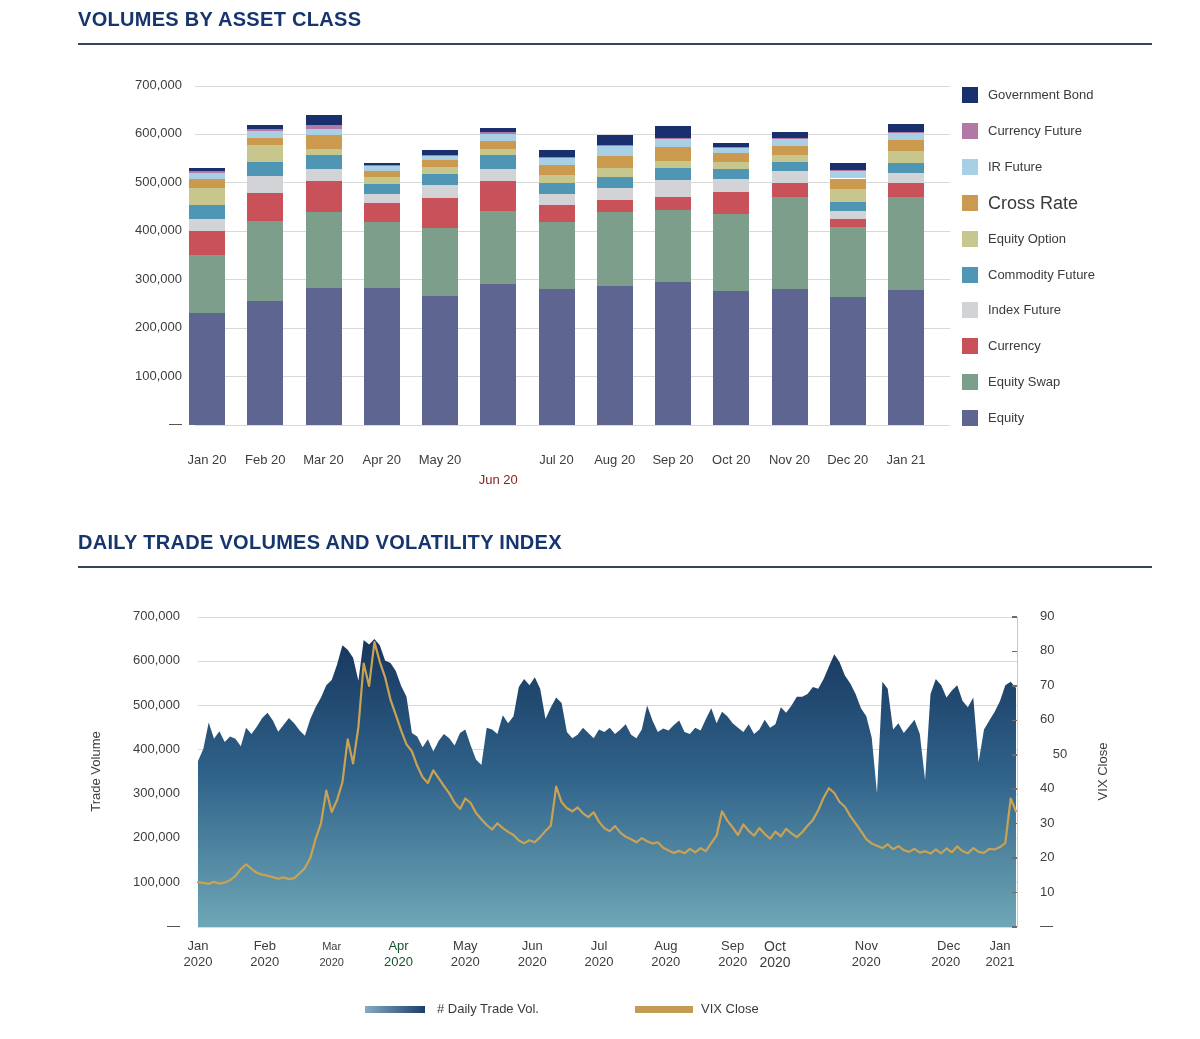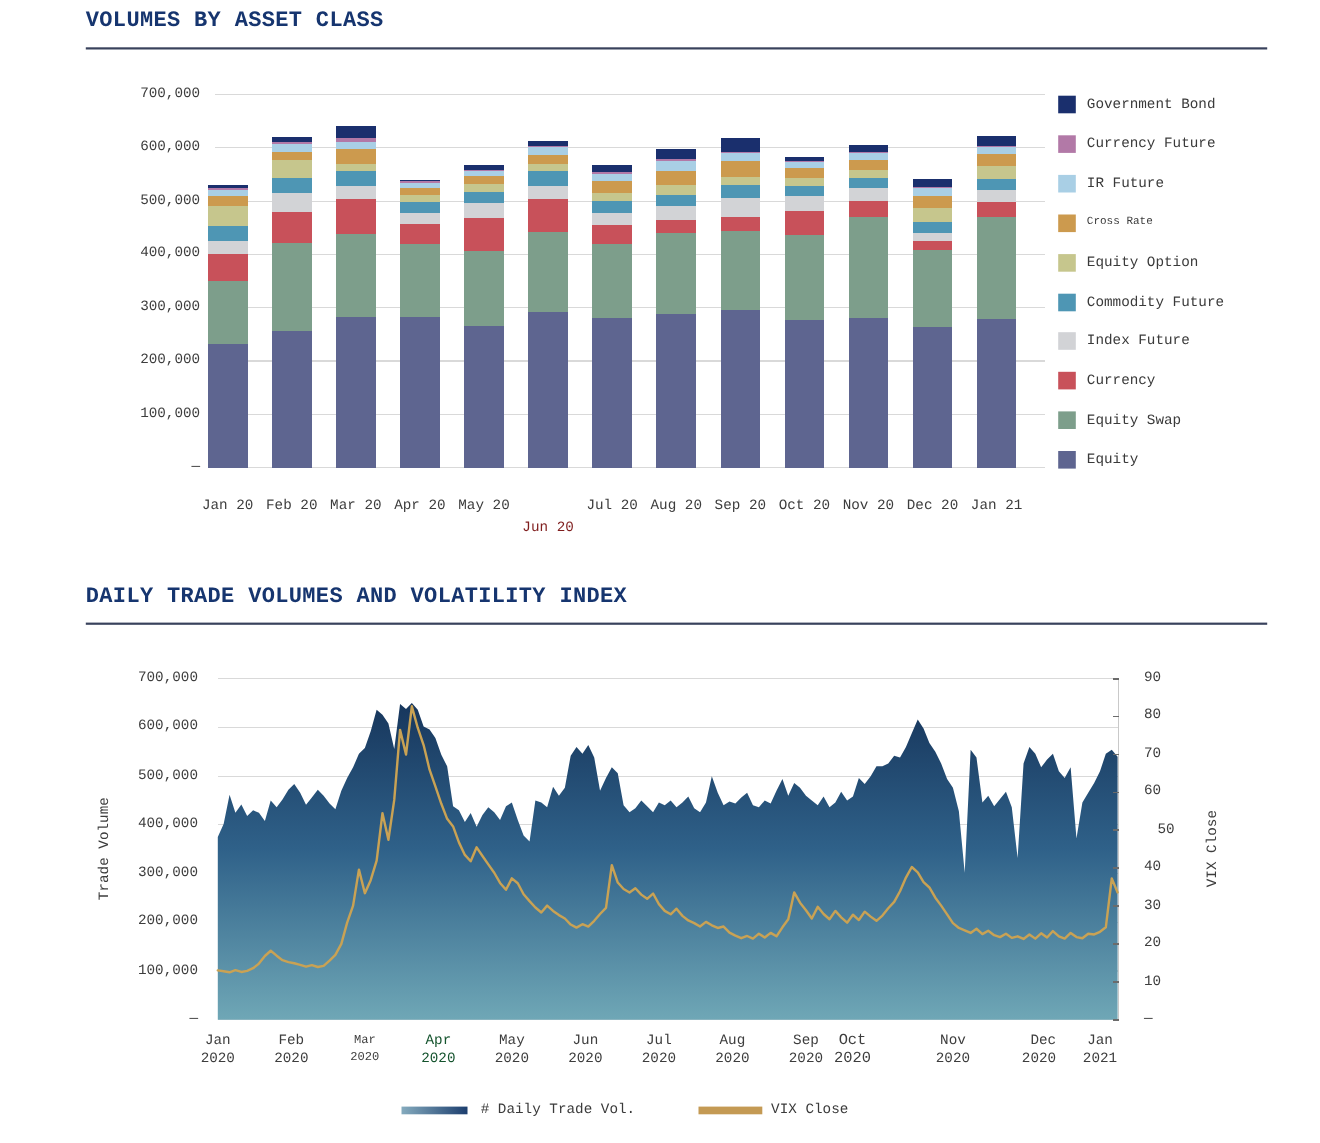--- a/index.html
+++ b/index.html
@@ -1,17 +1,17 @@
 <!DOCTYPE html>
 <html><head>
 <meta charset="utf-8">
 <style>
   html,body{margin:0;padding:0;background:#ffffff;}
   .page{position:relative;width:1200px;height:1039px;background:#ffffff;overflow:hidden;
-        font-family:Liberation Mono, monospace;}
+        font-family:Liberation Sans, sans-serif;}
   .abs{position:absolute;}
   .section-title{font-size:20px;font-weight:700;color:#16356f;letter-spacing:.3px;}
   .rule{height:2px;background:#39425c;}
   .axis-title{font-size:13px;color:#3d3d3d;white-space:nowrap;text-align:center;}
   .rot{transform:rotate(-90deg);}
   .legend2-label{font-size:13px;color:#3a3a3a;white-space:nowrap;}
   svg{position:absolute;top:0;left:0;}
 </style>
 </head>
 <body>
@@ -215,21 +215,21 @@
       <div style="position:absolute;left:876px;width:60px;top:452px;text-align:center;font-size:13px;color:#3d3d3d">Jan 21</div>
     </div>
   <div id="c1-legend">
       <div style="position:absolute;left:962px;top:87px;width:16px;height:16px;background:#1a2f6d"></div>
       <div style="position:absolute;left:988px;top:87px;font-size:13px;color:#3a3a3a;line-height:16px;white-space:nowrap;">Government Bond</div>
       <div style="position:absolute;left:962px;top:122.9px;width:16px;height:16px;background:#b279a7"></div>
       <div style="position:absolute;left:988px;top:122.9px;font-size:13px;color:#3a3a3a;line-height:16px;white-space:nowrap;">Currency Future</div>
       <div style="position:absolute;left:962px;top:158.8px;width:16px;height:16px;background:#a9cfe5"></div>
       <div style="position:absolute;left:988px;top:158.8px;font-size:13px;color:#3a3a3a;line-height:16px;white-space:nowrap;">IR Future</div>
       <div style="position:absolute;left:962px;top:194.7px;width:16px;height:16px;background:#cc9a4e"></div>
-      <div style="position:absolute;left:988px;top:194.7px;font-size:10px;color:#3a3a3a;line-height:16px;white-space:nowrap;">Cross Rate</div>
+      <div style="position:absolute;left:988px;top:194.7px;font-size:18px;color:#3a3a3a;line-height:16px;white-space:nowrap;">Cross Rate</div>
       <div style="position:absolute;left:962px;top:230.6px;width:16px;height:16px;background:#c6c68d"></div>
       <div style="position:absolute;left:988px;top:230.6px;font-size:13px;color:#3a3a3a;line-height:16px;white-space:nowrap;">Equity Option</div>
       <div style="position:absolute;left:962px;top:266.5px;width:16px;height:16px;background:#4e96b4"></div>
       <div style="position:absolute;left:988px;top:266.5px;font-size:13px;color:#3a3a3a;line-height:16px;white-space:nowrap;">Commodity Future</div>
       <div style="position:absolute;left:962px;top:302.4px;width:16px;height:16px;background:#d2d3d6"></div>
       <div style="position:absolute;left:988px;top:302.4px;font-size:13px;color:#3a3a3a;line-height:16px;white-space:nowrap;">Index Future</div>
       <div style="position:absolute;left:962px;top:338.29999999999995px;width:16px;height:16px;background:#c8515a"></div>
       <div style="position:absolute;left:988px;top:338.29999999999995px;font-size:13px;color:#3a3a3a;line-height:16px;white-space:nowrap;">Currency</div>
       <div style="position:absolute;left:962px;top:374.2px;width:16px;height:16px;background:#7d9e8b"></div>
       <div style="position:absolute;left:988px;top:374.2px;font-size:13px;color:#3a3a3a;line-height:16px;white-space:nowrap;">Equity Swap</div>

